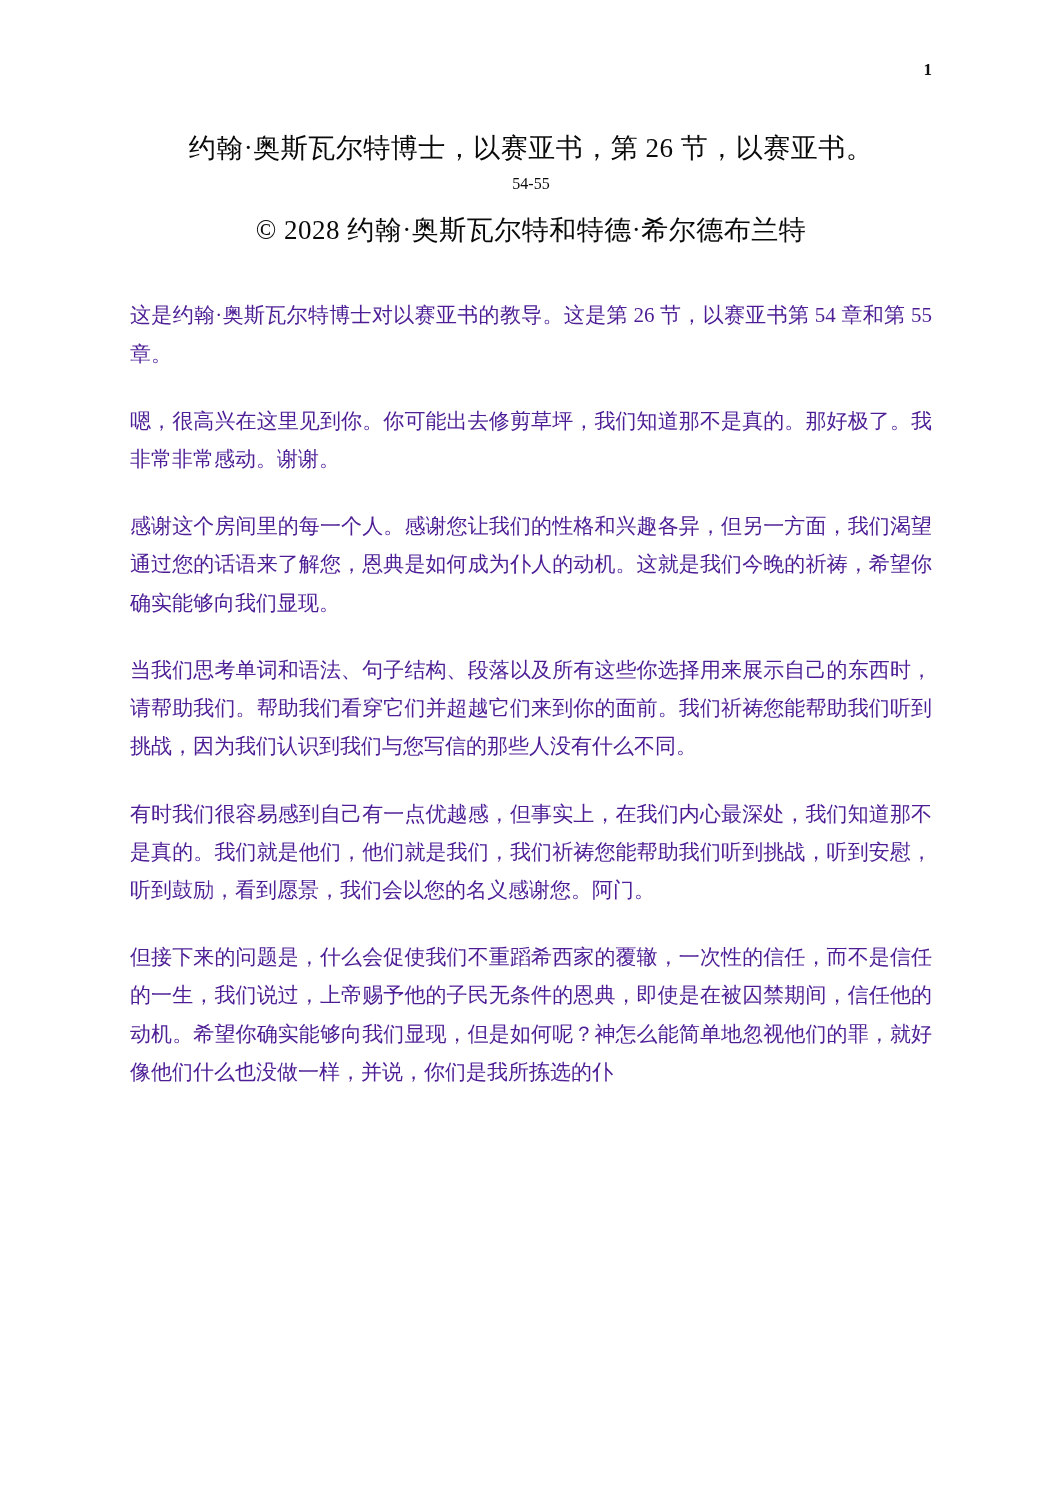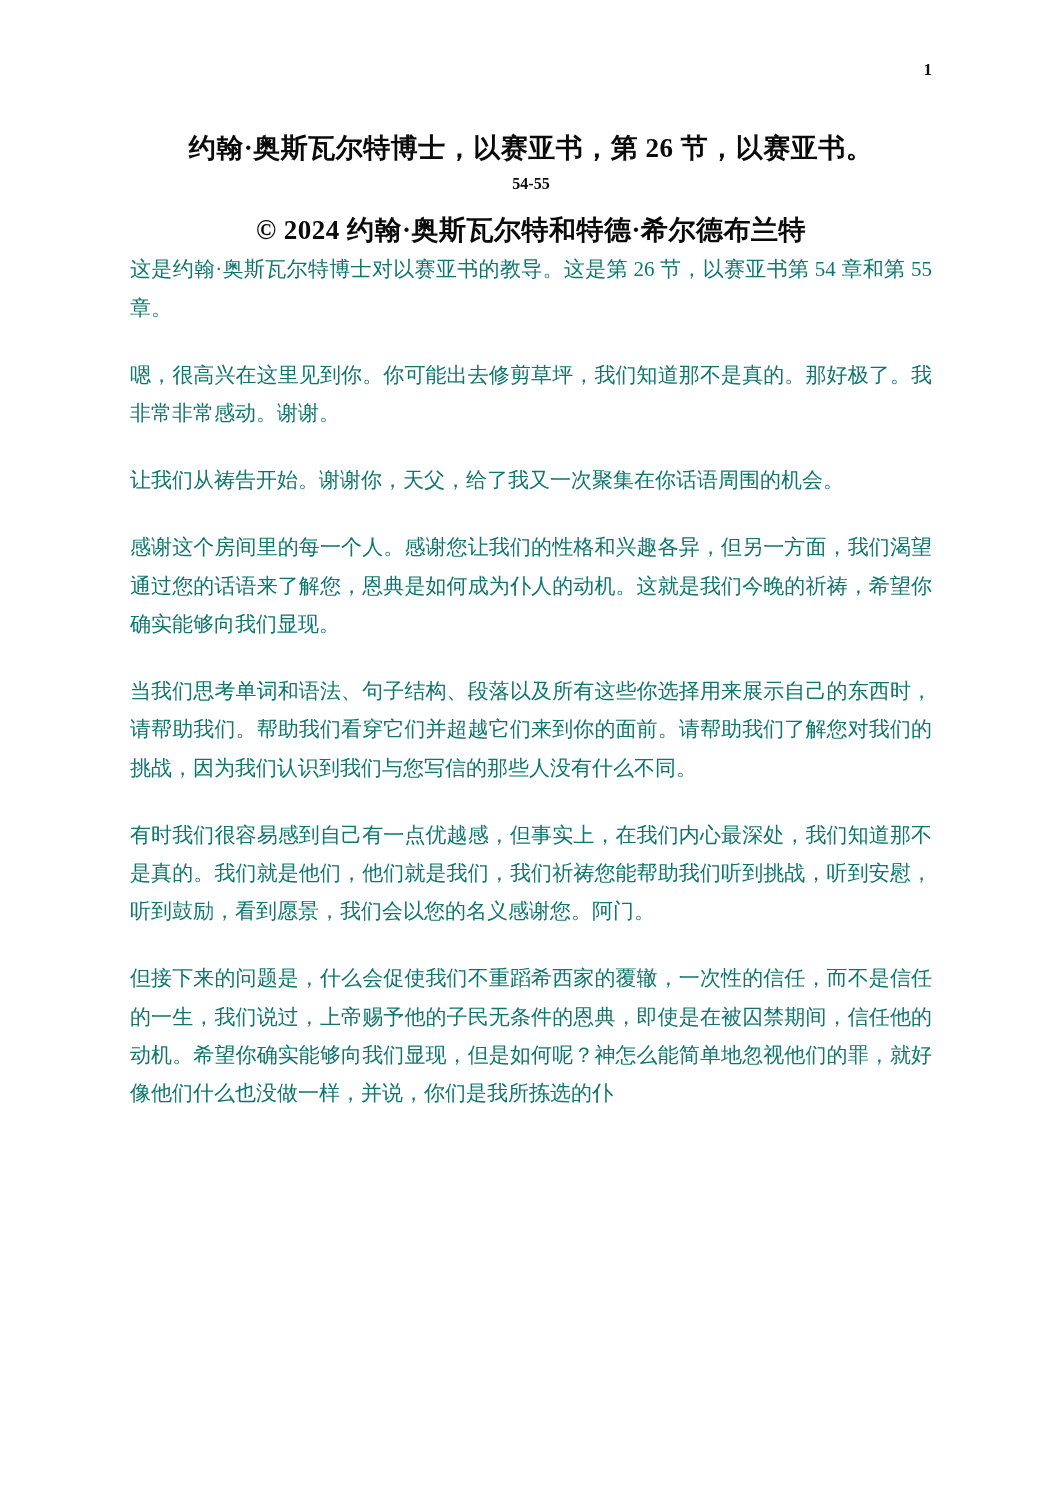--- a/index.html
+++ b/index.html
@@ -27,70 +27,70 @@
     color: #111111;
   }
   .content {
     position: absolute;
     top: 128px;
     left: 130px;
     right: 126px;
   }
   .title-block {
     text-align: center;
-    font-weight: bold;
+    font-weight: normal;
     color: #0a0a0a;
   }
   .title-main {
     font-size: 27px;
     line-height: 1.55;
     letter-spacing: 0.5px;
   }
   .title-sub {
     font-size: 16px;
     line-height: 1.5;
     margin-top: 2px;
   }
   .copyright-line {
     font-size: 27px;
     line-height: 1.5;
     margin-top: 14px;
     letter-spacing: 0.5px;
   }
   .body-text {
+    margin-top: 46px;
     font-size: 21px;
     line-height: 1.82;
     text-align: justify;
     text-justify: inter-character;
-    color: #0f766e;
+    color: #4c1d95;
   }
   .body-text p {
     margin: 0 0 29px 0;
   }
 </style>
 </head>
 <body>
 
 <div class="page">
 
   <div class="page-number">1</div>
 
   <div class="content">
 
     <div class="title-block">
       <div class="title-main">约翰·奥斯瓦尔特博士，以赛亚书，第 26 节，以赛亚书。</div>
       <div class="title-sub">54-55</div>
-      <div class="copyright-line">© 2024 约翰·奥斯瓦尔特和特德·希尔德布兰特</div>
+      <div class="copyright-line">© 2028 约翰·奥斯瓦尔特和特德·希尔德布兰特</div>
     </div>
 
     <div class="body-text">
       <p>这是约翰·奥斯瓦尔特博士对以赛亚书的教导。这是第 26 节，以赛亚书第 54 章和第 55 章。</p>
       <p>嗯，很高兴在这里见到你。你可能出去修剪草坪，我们知道那不是真的。那好极了。我非常非常感动。谢谢。</p>
-      <p>让我们从祷告开始。谢谢你，天父，给了我又一次聚集在你话语周围的机会。</p>
       <p>感谢这个房间里的每一个人。感谢您让我们的性格和兴趣各异，但另一方面，我们渴望通过您的话语来了解您，恩典是如何成为仆人的动机。这就是我们今晚的祈祷，希望你确实能够向我们显现。</p>
-      <p>当我们思考单词和语法、句子结构、段落以及所有这些你选择用来展示自己的东西时，请帮助我们。帮助我们看穿它们并超越它们来到你的面前。请帮助我们了解您对我们的挑战，因为我们认识到我们与您写信的那些人没有什么不同。</p>
+      <p>当我们思考单词和语法、句子结构、段落以及所有这些你选择用来展示自己的东西时，请帮助我们。帮助我们看穿它们并超越它们来到你的面前。我们祈祷您能帮助我们听到挑战，因为我们认识到我们与您写信的那些人没有什么不同。</p>
       <p>有时我们很容易感到自己有一点优越感，但事实上，在我们内心最深处，我们知道那不是真的。我们就是他们，他们就是我们，我们祈祷您能帮助我们听到挑战，听到安慰，听到鼓励，看到愿景，我们会以您的名义感谢您。阿门。</p>
       <p>但接下来的问题是，什么会促使我们不重蹈希西家的覆辙，一次性的信任，而不是信任的一生，我们说过，上帝赐予他的子民无条件的恩典，即使是在被囚禁期间，信任他的动机。希望你确实能够向我们显现，但是如何呢？神怎么能简单地忽视他们的罪，就好像他们什么也没做一样，并说，你们是我所拣选的仆</p>
     </div>
 
   </div>
 
 </div>
 
 </body></html>

